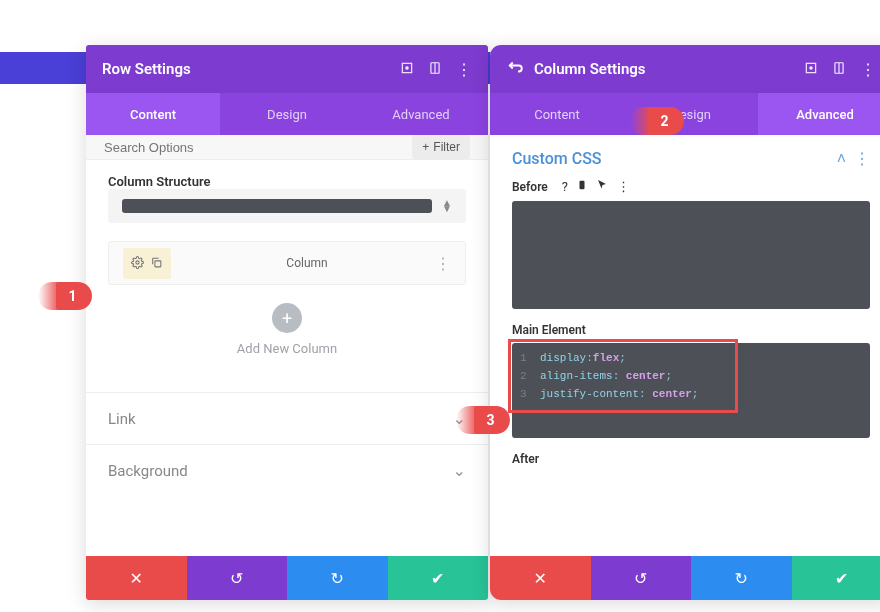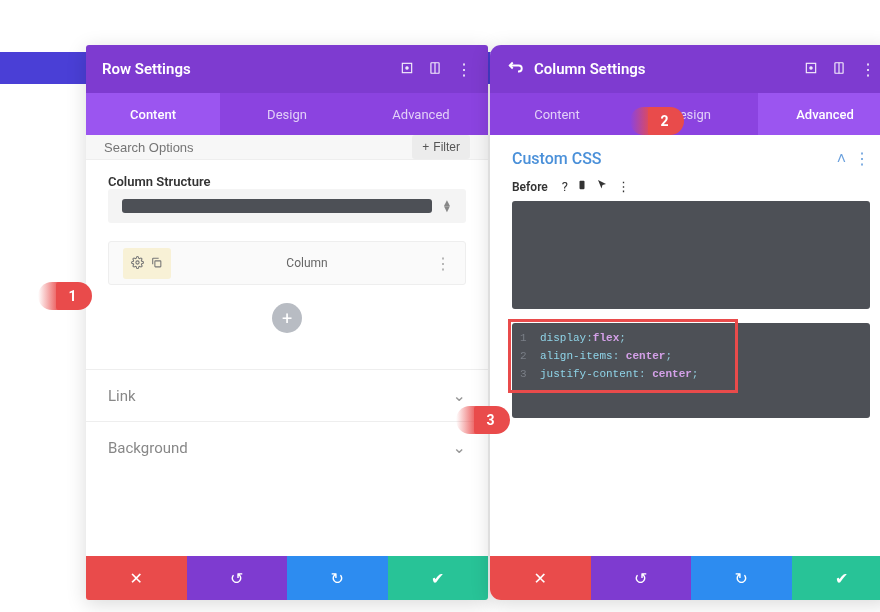--- a/index.html
+++ b/index.html
@@ -118,20 +118,21 @@
           <span><svg width="13" height="13" viewBox="0 0 24 24" fill="none" stroke="currentColor" stroke-width="2">
                 <rect x="9" y="9" width="11" height="11" rx="1"></rect>
                 <path d="M5 15V5a1 1 0 0 1 1-1h10"></path>
               </svg></span>
         </div>
         <div class="column-label">Column</div>
         <span class="dots-v">⋮</span>
       </div>
       <div class="add-col">
         <div class="add-circle">+</div>
+        <div class="add-text">Add New Column</div>
       </div>
     </div>
     <div class="accordion">
       <span class="accordion-label">Link</span>
       <span class="chev">⌄</span>
     </div>
     <div class="accordion">
       <span class="accordion-label">Background</span>
       <span class="chev">⌄</span>
     </div>
@@ -187,27 +188,35 @@
                 </svg></span>
             <span><svg width="12" height="14" viewBox="0 0 24 24" fill="currentColor">
                   <path d="M4 2l16 8-7 2-2 7z"></path>
                 </svg></span>
             <span>⋮</span>
           </div>
         </div>
         <div class="code-box"></div>
       </div>
       <div class="field-row">
+        <div class="field-label-row">
+          <span class="field-label">Main Element</span>
+        </div>
         <div class="code-box code-main">
           <div class="red-box red-box-code"></div>
           <div class="code-line"><span class="line-num">1</span><span class="kw">display</span>:<span class="val">flex</span>;</div>
           <div class="code-line"><span class="line-num">2</span><span class="kw">align-items</span>: <span class="val">center</span>;</div>
           <div class="code-line"><span class="line-num">3</span><span class="kw">justify-content</span>: <span class="val">center</span>;</div>
         </div>
       </div>
+      <div class="field-row">
+        <div class="field-label-row">
+          <span class="field-label">After</span>
+        </div>
+      </div>
     </div>
     <div class="scroll-indicator"></div>
   </div>
   <div class="footer">
     <div class="footer-btn f-red">✕</div>
     <div class="footer-btn f-purple">↺</div>
     <div class="footer-btn f-blue">↻</div>
     <div class="footer-btn f-green">✔</div>
   </div>
 </div>

